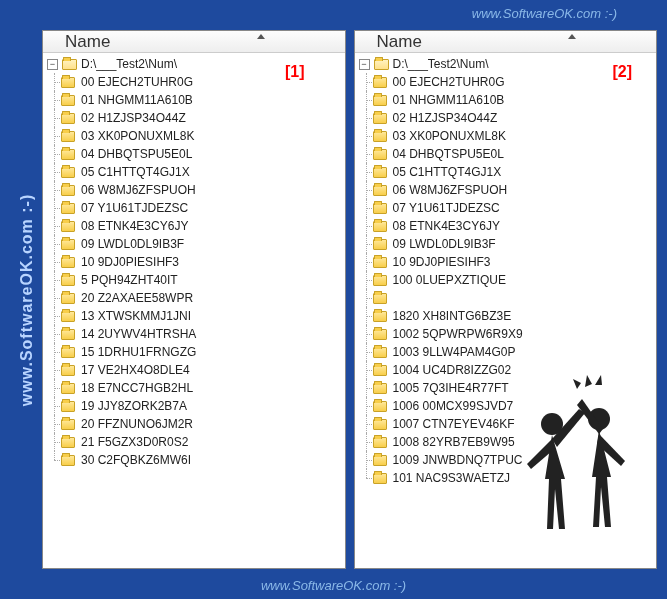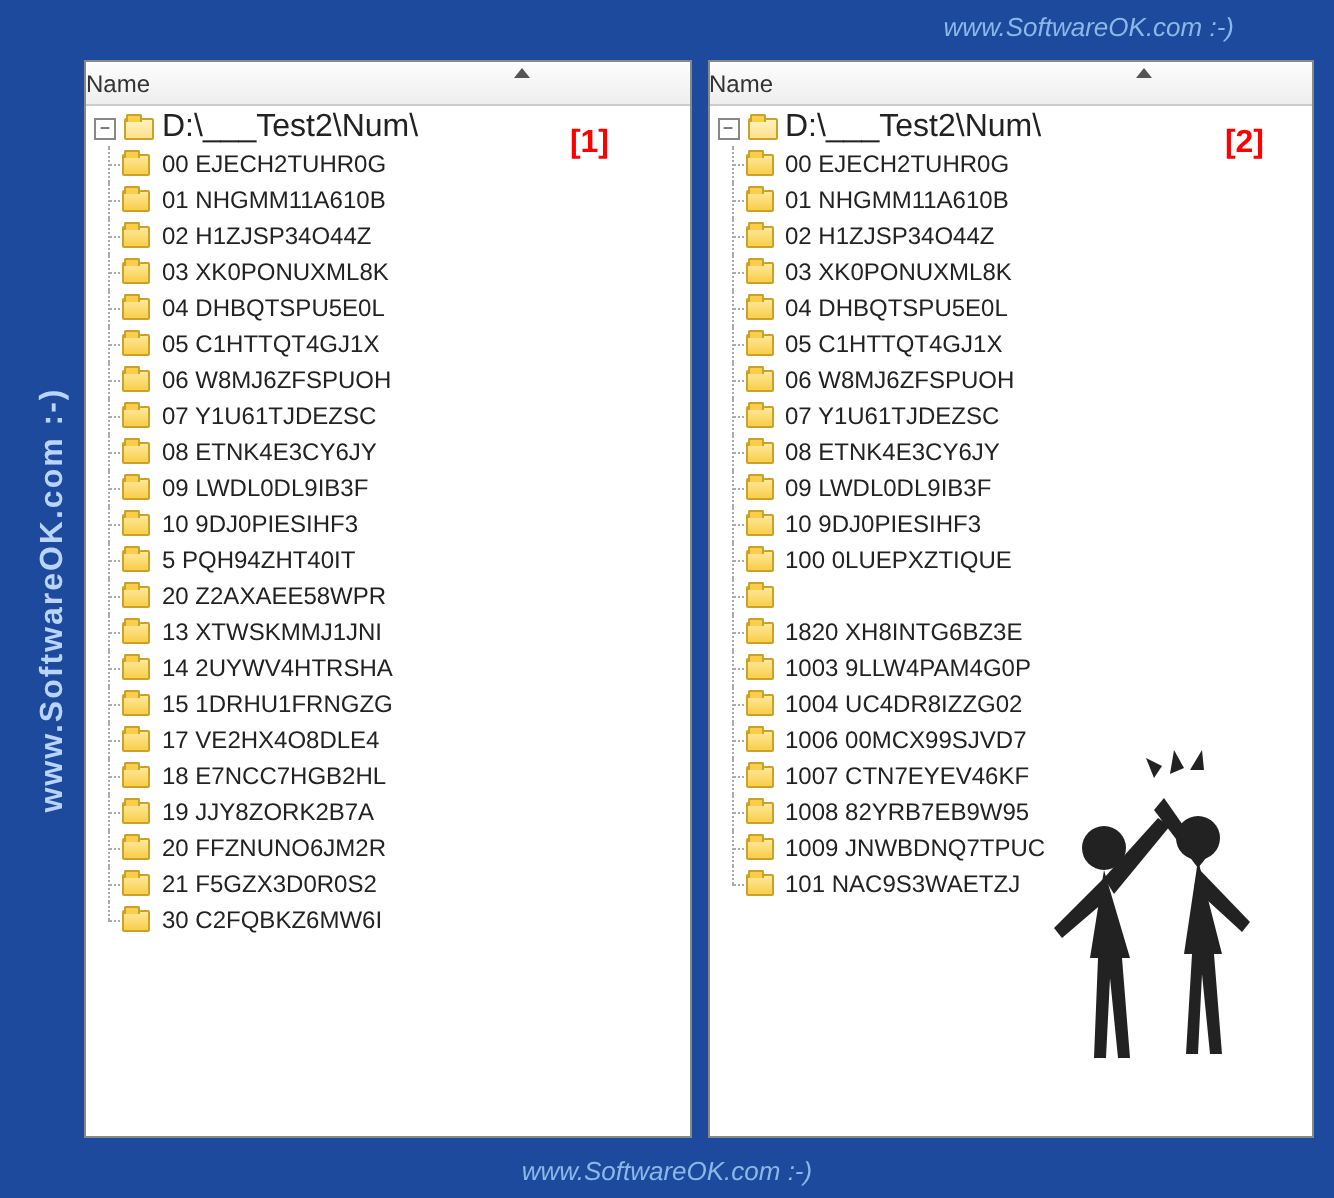--- a/index.html
+++ b/index.html
@@ -55,21 +55,22 @@
       border: 1px solid #888;
       position: relative;
       overflow: hidden;
     }
     .header {
       height: 22px;
       background: linear-gradient(#fdfdfd, #eee);
       border-bottom: 1px solid #ccc;
       display: flex;
       align-items: center;
-      font-size: 12px;
+      padding-left: 22px;
+      font-size: 17px;
       color: #333;
       position: relative;
     }
     .header::after {
       content: "";
       position: absolute;
       right: 80px;
       top: 3px;
       width: 0; height: 0;
       border-left: 4px solid transparent;
@@ -165,21 +166,21 @@
     }
     .item-row:last-child .tree-line { bottom: 9px; }
     .item-label {
       white-space: nowrap;
       color: #222;
       font-size: 12px;
       padding-left: 2px;
     }
     .root-label {
       color: #222;
-      font-size: 16px;
+      font-size: 12px;
     }
     .badge {
       position: absolute;
       top: 32px;
       font-weight: bold;
       color: #ff0000;
       font-size: 16px;
       font-family: Arial, sans-serif;
     }
     .badge-1 { right: 40px; }
@@ -433,27 +434,39 @@
         <div class="item-row">
           <span class="tree-line"></span>
           <span class="tree-branch"></span>
           <span class="folder-icon-closed"></span>
           <span class="item-label">1820 XH8INTG6BZ3E</span>
         </div>
         <div class="item-row">
           <span class="tree-line"></span>
           <span class="tree-branch"></span>
           <span class="folder-icon-closed"></span>
+          <span class="item-label">1002 5QPWRPW6R9X9</span>
+        </div>
+        <div class="item-row">
+          <span class="tree-line"></span>
+          <span class="tree-branch"></span>
+          <span class="folder-icon-closed"></span>
           <span class="item-label">1003 9LLW4PAM4G0P</span>
         </div>
         <div class="item-row">
           <span class="tree-line"></span>
           <span class="tree-branch"></span>
           <span class="folder-icon-closed"></span>
           <span class="item-label">1004 UC4DR8IZZG02</span>
+        </div>
+        <div class="item-row">
+          <span class="tree-line"></span>
+          <span class="tree-branch"></span>
+          <span class="folder-icon-closed"></span>
+          <span class="item-label">1005 7Q3IHE4R77FT</span>
         </div>
         <div class="item-row">
           <span class="tree-line"></span>
           <span class="tree-branch"></span>
           <span class="folder-icon-closed"></span>
           <span class="item-label">1006 00MCX99SJVD7</span>
         </div>
         <div class="item-row">
           <span class="tree-line"></span>
           <span class="tree-branch"></span>

